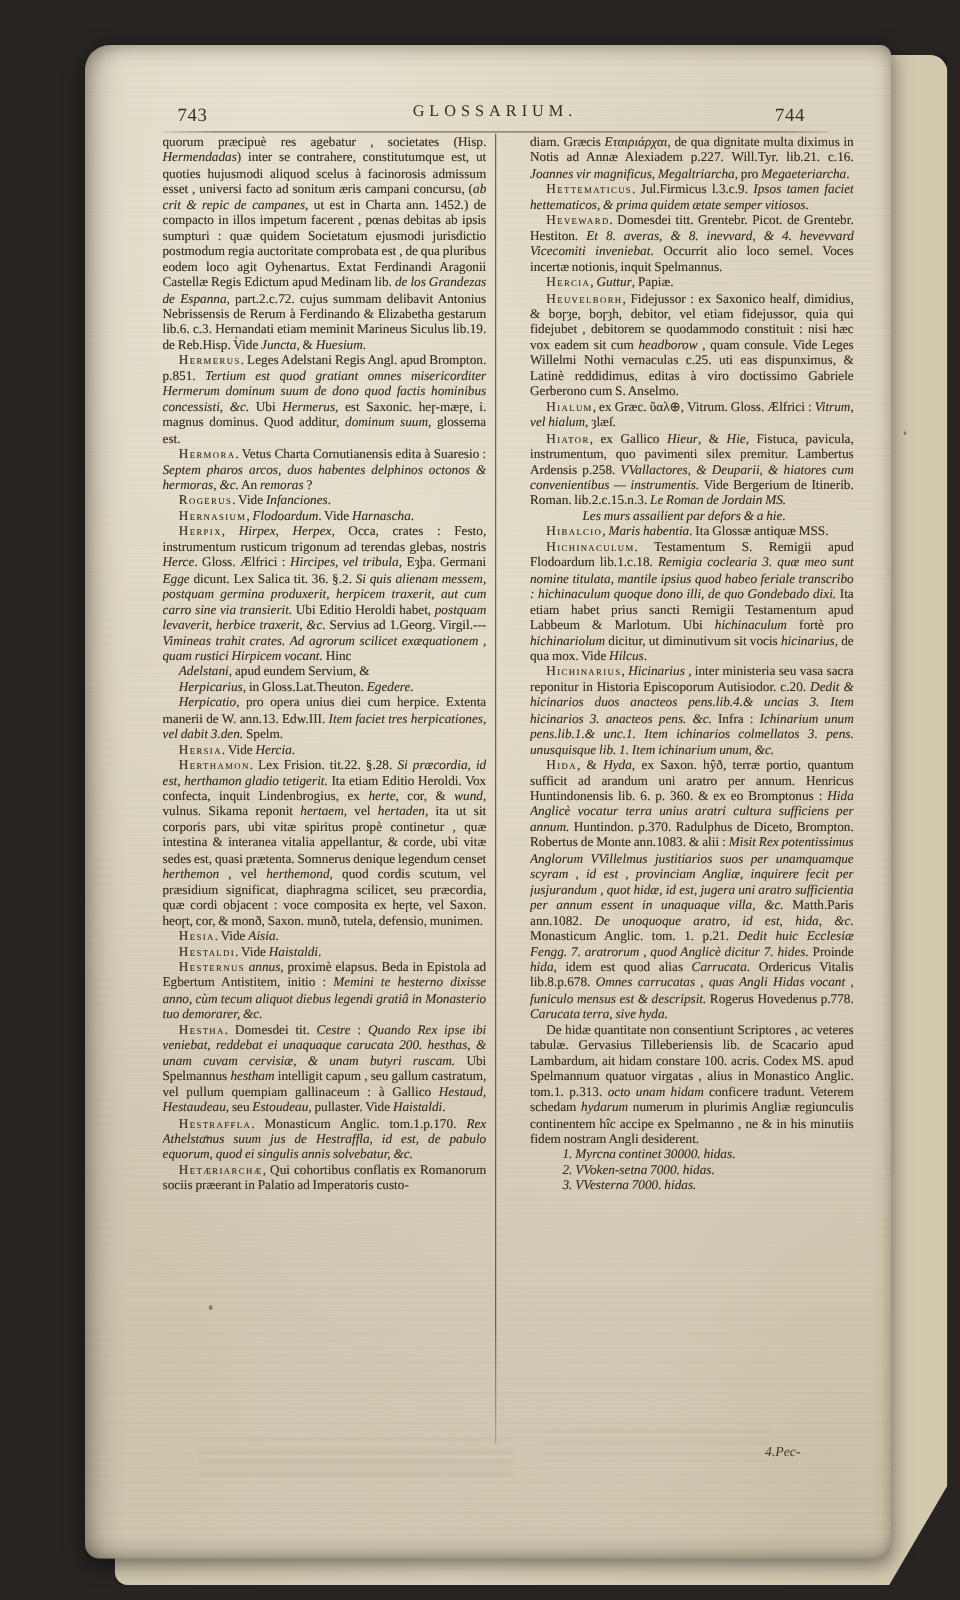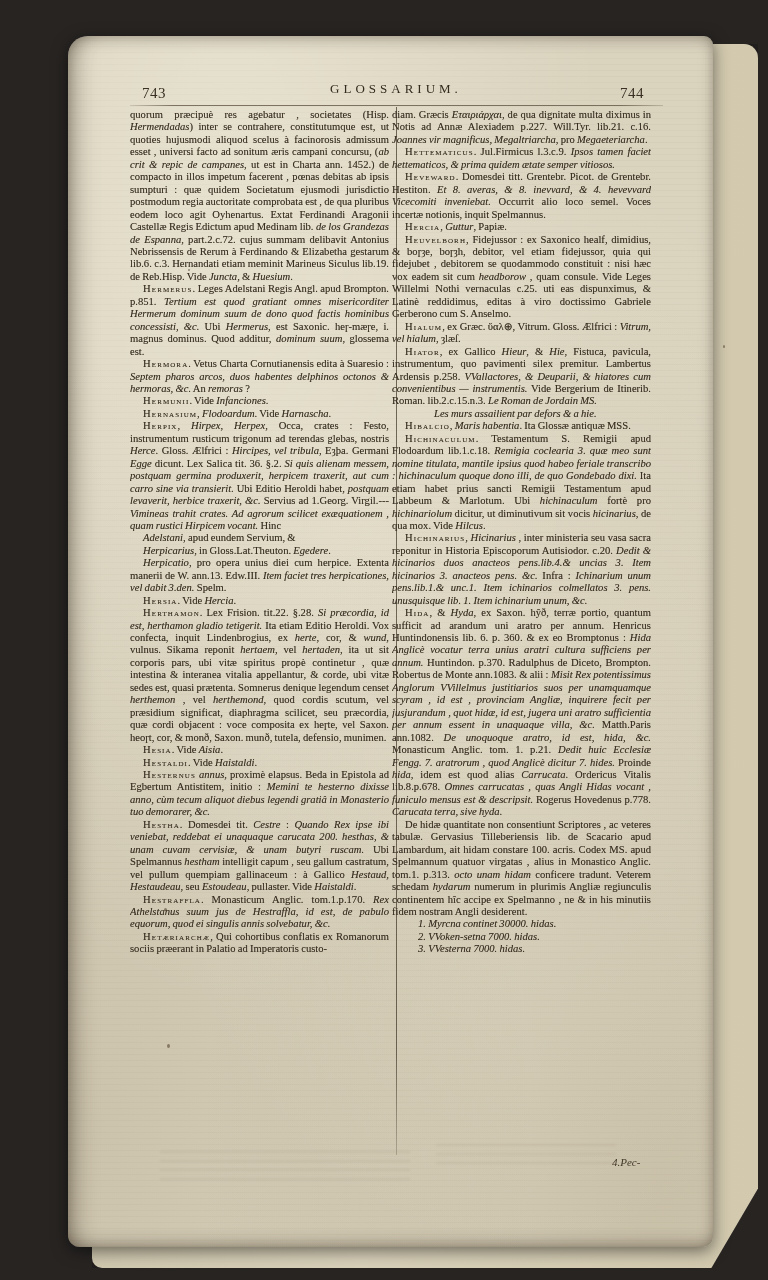--- a/index.html
+++ b/index.html
@@ -38,21 +38,21 @@
   .running-title{position:absolute;top:45px;left:62px;width:532px;text-align:center;
     font-size:13px;letter-spacing:4px;color:#342b20;}
   .header-rule{position:absolute;left:62px;top:69px;width:533px;height:1px;
     background:linear-gradient(90deg,rgba(70,56,40,.15),rgba(70,56,40,.65) 8%,rgba(70,56,40,.65) 92%,rgba(70,56,40,.2));}
 
   
   .col{position:absolute;top:73px;width:259px;height:1052px;overflow:hidden;
     font-size:10.6px;line-height:12.45px;color:#382e22;word-spacing:-0.4px;
     text-shadow:0 0 .4px rgba(56,46,34,.45);}
   .col-left{left:62px;}
-  .col-right{left:324px;}
+  .col-right{left:356px;}
   .col-divider{position:absolute;left:328px;top:71px;width:1px;height:1048px;
     background:linear-gradient(180deg,rgba(62,50,36,.7) 0 90%,rgba(62,50,36,.25));}
 
   .para{margin:0;padding:0;text-align:justify;text-indent:13px;}
   .para.cont{text-indent:0;}
   .para.verse{text-align:left;text-indent:42px;}
   .para.list{text-align:left;text-indent:26px;}
   .sc{font-variant:small-caps;letter-spacing:1.1px;}
   .i{font-style:italic;}
 
@@ -82,21 +82,21 @@
 
     <div class="folio folio-left ink">743</div>
     <div class="running-title ink">GLOSSARIUM.</div>
     <div class="folio folio-right ink">744</div>
     <div class="header-rule"></div>
 
     <div class="col col-left" id="col-left">
         <p class="para cont"><span class="r">quorum præcipuè res agebatur , societates (Hisp. </span><span class="i">Hermendadas</span><span class="r">) inter se contrahere, constitutumque est, ut quoties hujusmodi aliquod scelus à facinorosis admissum esset , universi facto ad sonitum æris campani concursu, (</span><span class="i">ab crit &amp; repic de campanes</span><span class="r">, ut est in Charta ann. 1452.) de compacto in illos impetum facerent , pœnas debitas ab ipsis sumpturi : quæ quidem Societatum ejusmodi jurisdictio postmodum regia auctoritate comprobata est , de qua pluribus eodem loco agit Oyhenartus. Extat Ferdinandi Aragonii Castellæ Regis Edictum apud Medinam lib. </span><span class="i">de los Grandezas de Espanna</span><span class="r">, part.2.c.72. cujus summam delibavit Antonius Nebrissensis de Rerum à Ferdinando &amp; Elizabetha gestarum lib.6. c.3. Hernandati etiam meminit Marineus Siculus lib.19. de Reb.Hisp.   Vide </span><span class="i">Juncta</span><span class="r">, &amp; </span><span class="i">Huesium</span><span class="r">.</span></p>
         <p class="para entry"><span class="sc">Hermerus</span><span class="r">.   Leges Adelstani Regis Angl. apud Brompton. p.851. </span><span class="i">Tertium est quod gratiant omnes misericorditer Hermerum dominum suum de dono quod factis hominibus concessisti, &amp;c.</span><span class="r">  Ubi </span><span class="i">Hermerus</span><span class="r">, est Saxonic. heɼ-mæɼe, i. magnus dominus.   Quod additur, </span><span class="i">dominum suum</span><span class="r">, glossema est.</span></p>
         <p class="para entry"><span class="sc">Hermora</span><span class="r">.   Vetus Charta Cornutianensis edita à Suaresio :  </span><span class="i">Septem pharos arcos, duos habentes delphinos octonos &amp; hermoras, &amp;c.</span><span class="r">   An </span><span class="i">remoras</span><span class="r"> ?</span></p>
-        <p class="para entry"><span class="sc">Hermunii</span><span class="r">.    Vide </span><span class="i">Infanciones</span><span class="r">.</span></p>
+        <p class="para entry"><span class="sc">Rogerus</span><span class="r">.    Vide </span><span class="i">Infanciones</span><span class="r">.</span></p>
         <p class="para entry"><span class="sc">Hernasium</span><span class="r">, </span><span class="i">Flodoardum</span><span class="r">.    Vide </span><span class="i">Harnascha</span><span class="r">.</span></p>
         <p class="para entry"><span class="sc">Herpix</span><span class="r">, </span><span class="i">Hirpex</span><span class="r">, </span><span class="i">Herpex</span><span class="r">, Occa, crates :  Festo, instrumentum rusticum trigonum ad terendas glebas, nostris </span><span class="i">Herce</span><span class="r">.  Gloss. Ælfrici :  </span><span class="i">Hircipes, vel tribula</span><span class="r">, Eȝþa.  Germani </span><span class="i">Egge</span><span class="r"> dicunt.   Lex Salica tit. 36. §.2.   </span><span class="i">Si quis alienam messem, postquam germina produxerit, herpicem traxerit, aut cum carro sine via transierit.</span><span class="r">   Ubi Editio Heroldi habet, </span><span class="i">postquam levaverit, herbice traxerit, &amp;c.</span><span class="r">  Servius ad 1.Georg. Virgil.---</span><span class="i">Vimineas trahit crates. Ad agrorum scilicet exæquationem , quam rustici Hirpicem vocant.</span><span class="r">   Hinc</span></p>
         <p class="para sub"><span class="i">Adelstani</span><span class="r">, apud eundem Servium, &amp;</span></p>
         <p class="para sub"><span class="i">Herpicarius</span><span class="r">, in Gloss.Lat.Theuton. </span><span class="i">Egedere</span><span class="r">.</span></p>
         <p class="para sub"><span class="i">Herpicatio</span><span class="r">, pro opera unius diei cum herpice. Extenta manerii de W. ann.13. Edw.III.   </span><span class="i">Item faciet tres herpicationes, vel dabit 3.den.</span><span class="r">    Spelm.</span></p>
         <p class="para entry"><span class="sc">Hersia</span><span class="r">.   Vide </span><span class="i">Hercia</span><span class="r">.</span></p>
         <p class="para entry"><span class="sc">Herthamon</span><span class="r">.   Lex Frision. tit.22. §.28. </span><span class="i">Si præcordia, id est, herthamon gladio tetigerit.</span><span class="r"> Ita etiam Editio Heroldi.   Vox confecta, inquit Lindenbrogius, ex </span><span class="i">herte</span><span class="r">, cor, &amp; </span><span class="i">wund</span><span class="r">, vulnus.   Sikama reponit </span><span class="i">hertaem</span><span class="r">, vel </span><span class="i">hertaden</span><span class="r">, ita ut sit corporis pars, ubi vitæ spiritus propè continetur , quæ intestina &amp; interanea vitalia appellantur, &amp; corde, ubi vitæ sedes est, quasi prætenta.  Somnerus denique legendum censet </span><span class="i">herthemon</span><span class="r"> , vel </span><span class="i">herthemond</span><span class="r">, quod cordis scutum, vel præsidium significat, diaphragma scilicet, seu præcordia, quæ cordi objacent :  voce composita ex heɼte, vel Saxon. heoɼt, cor, &amp; monð, Saxon. munð, tutela, defensio, munimen.</span></p>
         <p class="para entry"><span class="sc">Hesia</span><span class="r">.    Vide </span><span class="i">Aisia</span><span class="r">.</span></p>
         <p class="para entry"><span class="sc">Hestaldi</span><span class="r">.    Vide </span><span class="i">Haistaldi</span><span class="r">.</span></p>
         <p class="para entry"><span class="sc">Hesternus</span><span class="r"> </span><span class="i">annus</span><span class="r">, proximè elapsus.  Beda in Epistola ad Egbertum Antistitem, initio :   </span><span class="i">Memini te hesterno dixisse anno, cùm tecum aliquot diebus legendi gratiâ in Monasterio tuo demorarer, &amp;c.</span></p>

